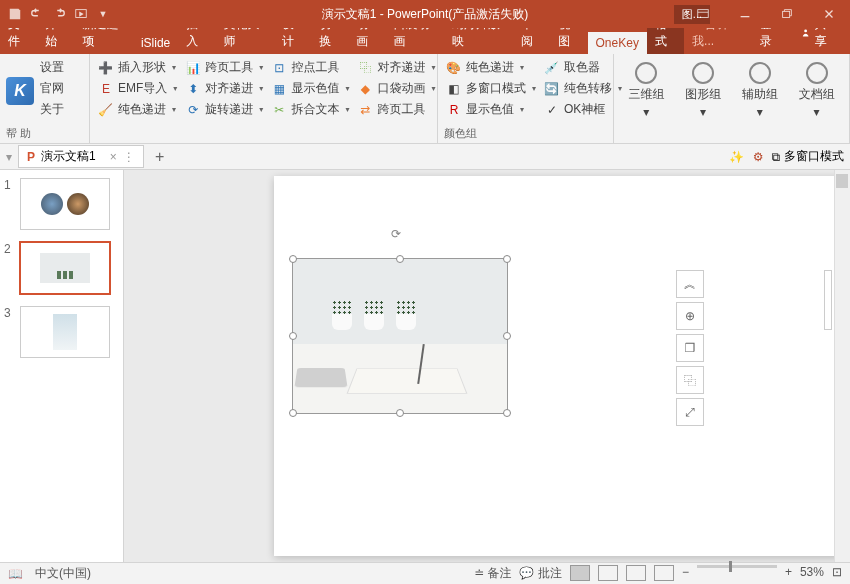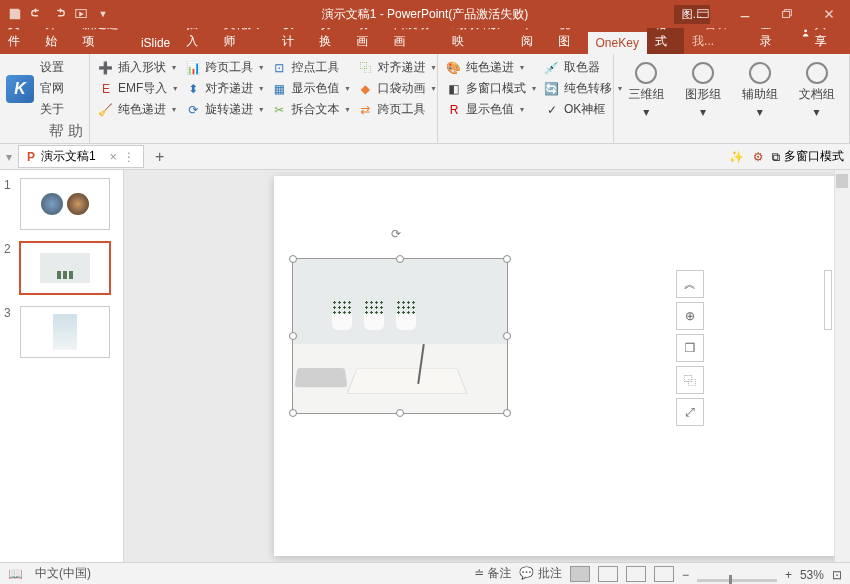--- a/index.html
+++ b/index.html
@@ -13,21 +13,21 @@
 .titlebar-right span{width:42px;height:28px;display:flex;align-items:center;justify-content:center;opacity:.8}
 .tabbar{height:26px;background:#b7472a;display:flex;align-items:end;color:#fff}
 .tab{padding:4px 8px;cursor:pointer;font-size:12px}
 .tab.active{background:#f3f3f3;color:#b7472a}
 .tab.format{background:#8a3520}
 .tab.tell{color:#f5c7b8}
 .tab-right{margin-left:auto;display:flex;align-items:center;padding-right:8px;gap:4px}
 .ribbon{height:90px;background:#f3f3f3;border-bottom:1px solid #d4d4d4;display:flex}
 .ribbon-group{border-right:1px solid #d4d4d4;display:flex;flex-direction:column;padding:4px 6px 0}
 .ribbon-group-content{flex:1;display:flex;gap:4px}
-.ribbon-group-label{text-align:right;font-size:15px;color:#666;padding:2px 0}
+.ribbon-group-label{text-align:left;font-size:11px;color:#666;padding:2px 0}
 .rcol{display:flex;flex-direction:column;gap:2px}
 .ritem{display:flex;align-items:center;gap:4px;padding:1px 2px;font-size:12px;color:#444;white-space:nowrap}
 .ritem .ico{width:16px;height:16px;display:inline-flex;align-items:center;justify-content:center}
 .ritem .dd{font-size:8px;color:#666;margin-left:2px}
 .big-btn{display:flex;flex-direction:column;align-items:center;padding:4px 6px;gap:2px;font-size:11px;color:#444}
 .big-btn .circle{width:22px;height:22px;border:2px solid #888;border-radius:50%}
 .klogo{width:28px;height:28px;background:linear-gradient(135deg,#4a90d9,#2e6bb0);border-radius:4px;display:flex;align-items:center;justify-content:center;color:#fff;font-weight:bold;font-size:16px;font-style:italic}
 .docbar{height:26px;background:#f3f3f3;border-bottom:1px solid #d4d4d4;display:flex;align-items:center;padding:0 6px}
 .doctab{display:flex;align-items:center;gap:6px;padding:2px 8px;border:1px solid #ccc;background:#fff;font-size:12px}
 .doctab-close{color:#999;margin-left:8px}
@@ -57,21 +57,21 @@
 .sel-img .pot .cup{width:20px;height:16px;background:#fafafa;border-radius:0 0 6px 6px;margin:0 auto}
 .sel-img .book{position:absolute;bottom:12px;left:60px;width:110px;height:44px;background:#f8f7f3;transform:perspective(200px) rotateX(55deg);border:1px solid #ddd}
 .sel-img .tablet{position:absolute;bottom:22px;left:4px;width:50px;height:30px;background:#d0d0d0;border-radius:4px;transform:perspective(200px) rotateX(50deg)}
 .sel-img .pen{position:absolute;bottom:30px;left:128px;width:2px;height:40px;background:#666;transform:rotate(8deg)}
 .sel-border{position:absolute;border:1px solid #999}
 .sel-handle{position:absolute;width:8px;height:8px;background:#fff;border:1px solid #888;border-radius:50%}
 .rot-handle{position:absolute;width:18px;height:18px;left:50%;top:-32px;transform:translateX(-50%);color:#888}
 .float-tools{position:absolute;left:402px;top:94px;display:flex;flex-direction:column;gap:4px}
 .float-btn{width:28px;height:28px;background:#fff;border:1px solid #ccc;display:flex;align-items:center;justify-content:center;color:#666}
 .statusbar{position:absolute;bottom:0;left:0;right:0;height:22px;background:#f3f3f3;border-top:1px solid #d4d4d4;display:flex;align-items:center;padding:0 8px;font-size:11px;color:#555;gap:12px}
-.statusbar .right{margin-left:auto;display:flex;align-items:flex-end;gap:8px}
+.statusbar .right{margin-left:auto;display:flex;align-items:flex-start;gap:8px}
 .view-btn{width:20px;height:16px;border:1px solid #999;display:flex}
 .zoom-slider{width:80px;height:3px;background:#ccc;position:relative}
 .zoom-slider::after{content:"";position:absolute;left:40%;top:-4px;width:3px;height:11px;background:#888}
 svg{width:14px;height:14px}
 </style>
 </head>
 <body>
 
 <div class="titlebar">
   <div class="titlebar-icons">
@@ -275,20 +275,21 @@
             <span class="ico">🔄</span>
             <span>纯色转移</span>
             <span class="dd">▾</span>
           </div>
         <div class="ritem">
             <span class="ico">✓</span>
             <span>OK神框</span>
           </div>
       </div>
     </div>
+    <div class="ribbon-group-label">颜色组</div>
   </div>
 
   <div class="ribbon-group" style="flex:1">
     <div class="ribbon-group-content" style="justify-content:space-around">
       <div class="big-btn">
           <div class="circle"></div>
           <span>三维组</span>
           <span class="dd">▾</span>
         </div>
       <div class="big-btn">

